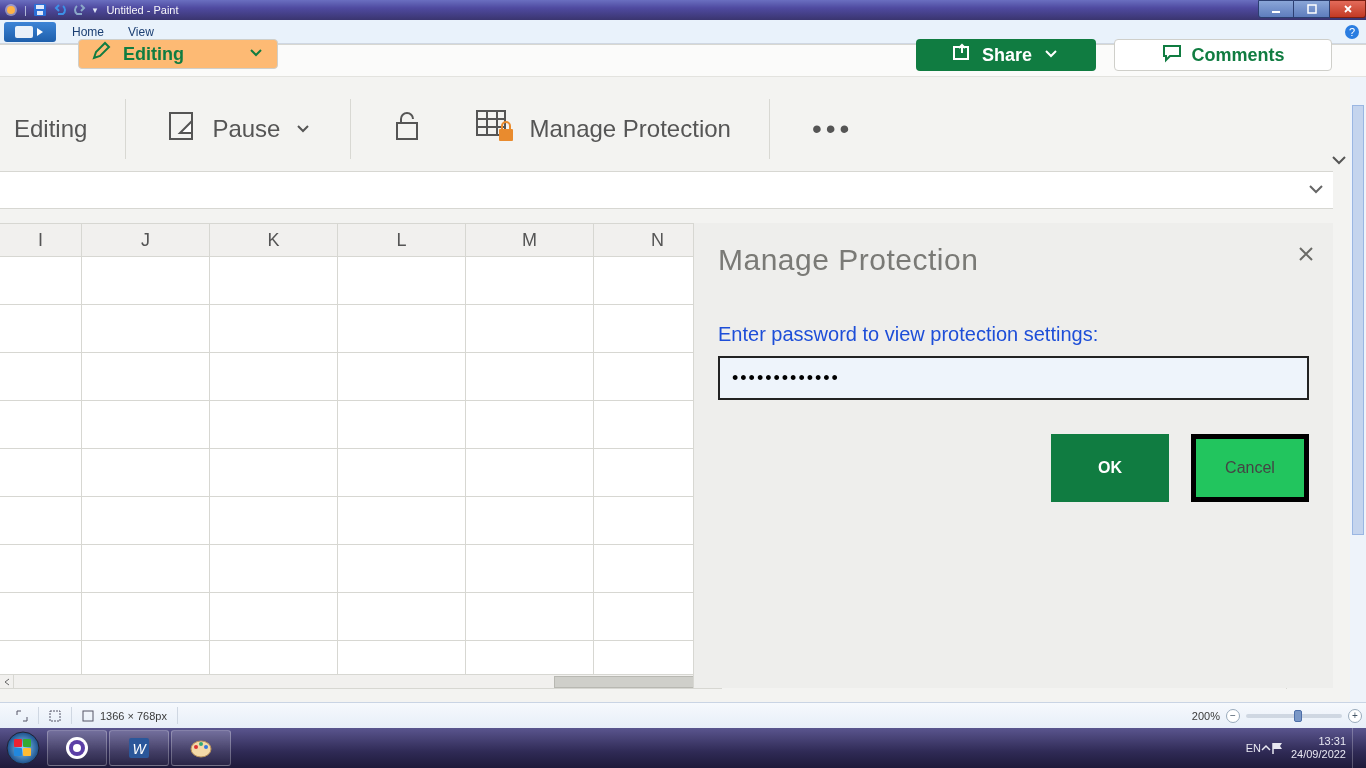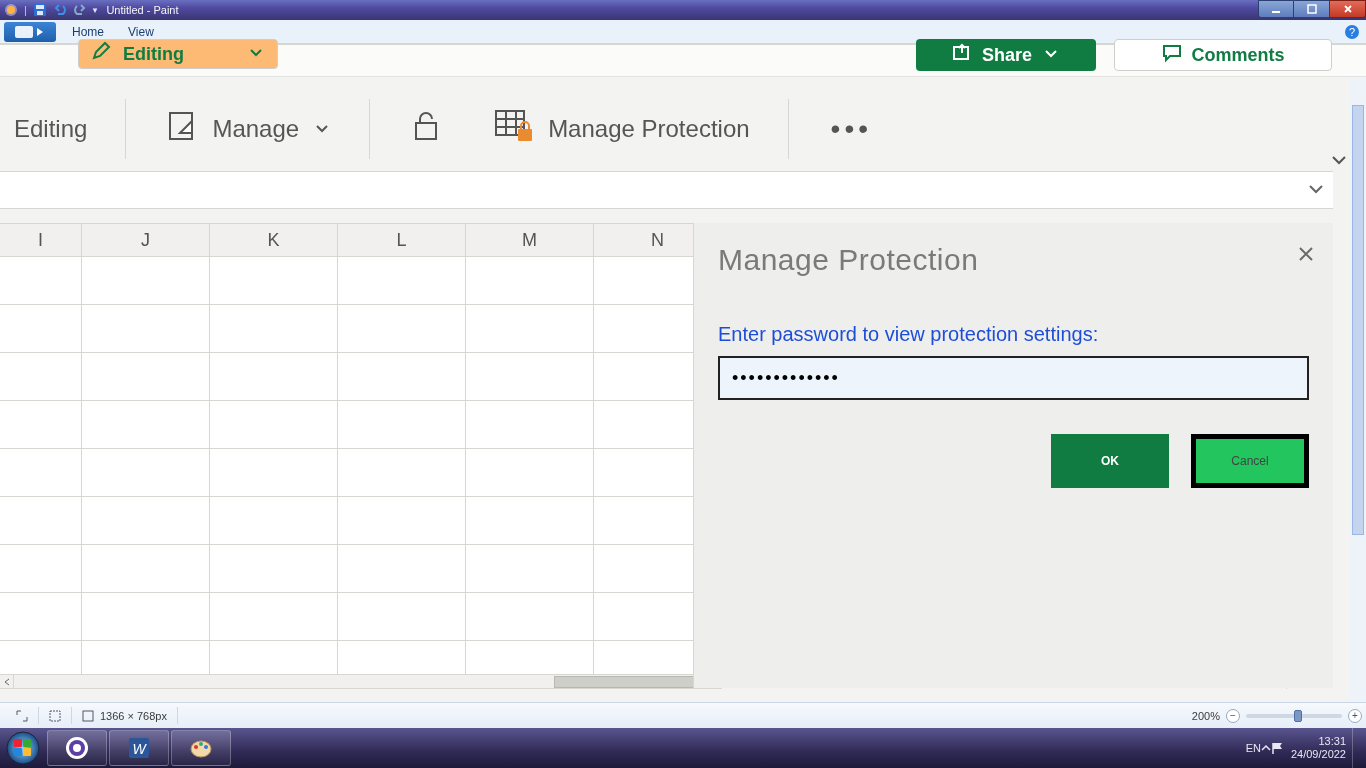--- a/index.html
+++ b/index.html
@@ -106,21 +106,21 @@
   }
   .side-panel h1 { font-weight:400; font-size:30px; color:#7a7a76; letter-spacing:0.5px; }
   .side-panel .close { position:absolute; right:18px; top:22px; color:#6a6a66; font-size:20px; }
   .sp-label { margin-top:46px; font-size:20px; color:#1d4ed8; }
   .sp-input {
     margin-top:10px; width:100%; height:44px; border:2px solid #222;
     background:#eef4fb; padding:0 12px; font-size:18px; letter-spacing:2px;
     outline:none;
   }
   .sp-actions { margin-top:34px; display:flex; justify-content:flex-end; gap:22px;}
-  .btn { height:54px; min-width:118px; padding:0 26px; font-size:12px; display:flex; align-items:center; justify-content:center;}
+  .btn { height:68px; min-width:118px; padding:0 26px; font-size:16px; display:flex; align-items:center; justify-content:center;}
   .btn-primary { background:#107c41; color:#fff; border:none; font-weight:600;}
   .btn-secondary { background:#22c55e; color:#444; border:5px solid #000000; }
 
   
   .paint-status {
     height:26px; background:linear-gradient(#f6f9fd,#e7eef8);
     border-top:1px solid #c9d4e4;
     display:flex; align-items:center; font-size:11px; color:#3a3a3a; padding:0 6px;
     position:relative;
   }
@@ -269,21 +269,21 @@
       <span>Editing</span>
     </div>
     <div class="ribbon-sep"></div>
     <div class="ribbon-item">
       <span>
         <svg width="34" height="34">
             <rect x="6" y="4" width="22" height="26" fill="none" stroke="#555" stroke-width="2"></rect>
             <path d="M22 24l6-6v12h-12z" fill="#fff" stroke="#555" stroke-width="2" transform="translate(-0,-6)"></path>
           </svg>
       </span>
-      <span>Manage</span>
+      <span>Pause</span>
       <span>
         <svg class="chev" viewBox="0 0 18 18">
             <path d="M4 7l5 5 5-5" fill="none" stroke="#555" stroke-width="2"></path>
           </svg>
       </span>
     </div>
     <div class="ribbon-sep"></div>
     <div class="ribbon-item">
       <span>
         <svg width="34" height="38">

